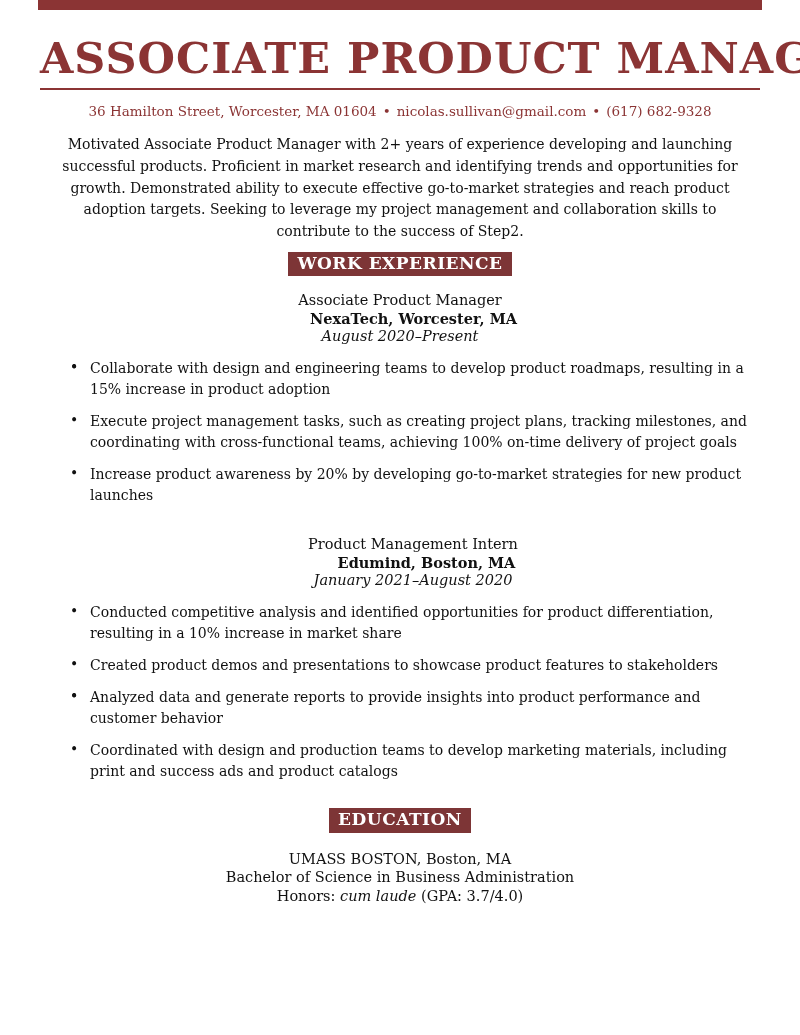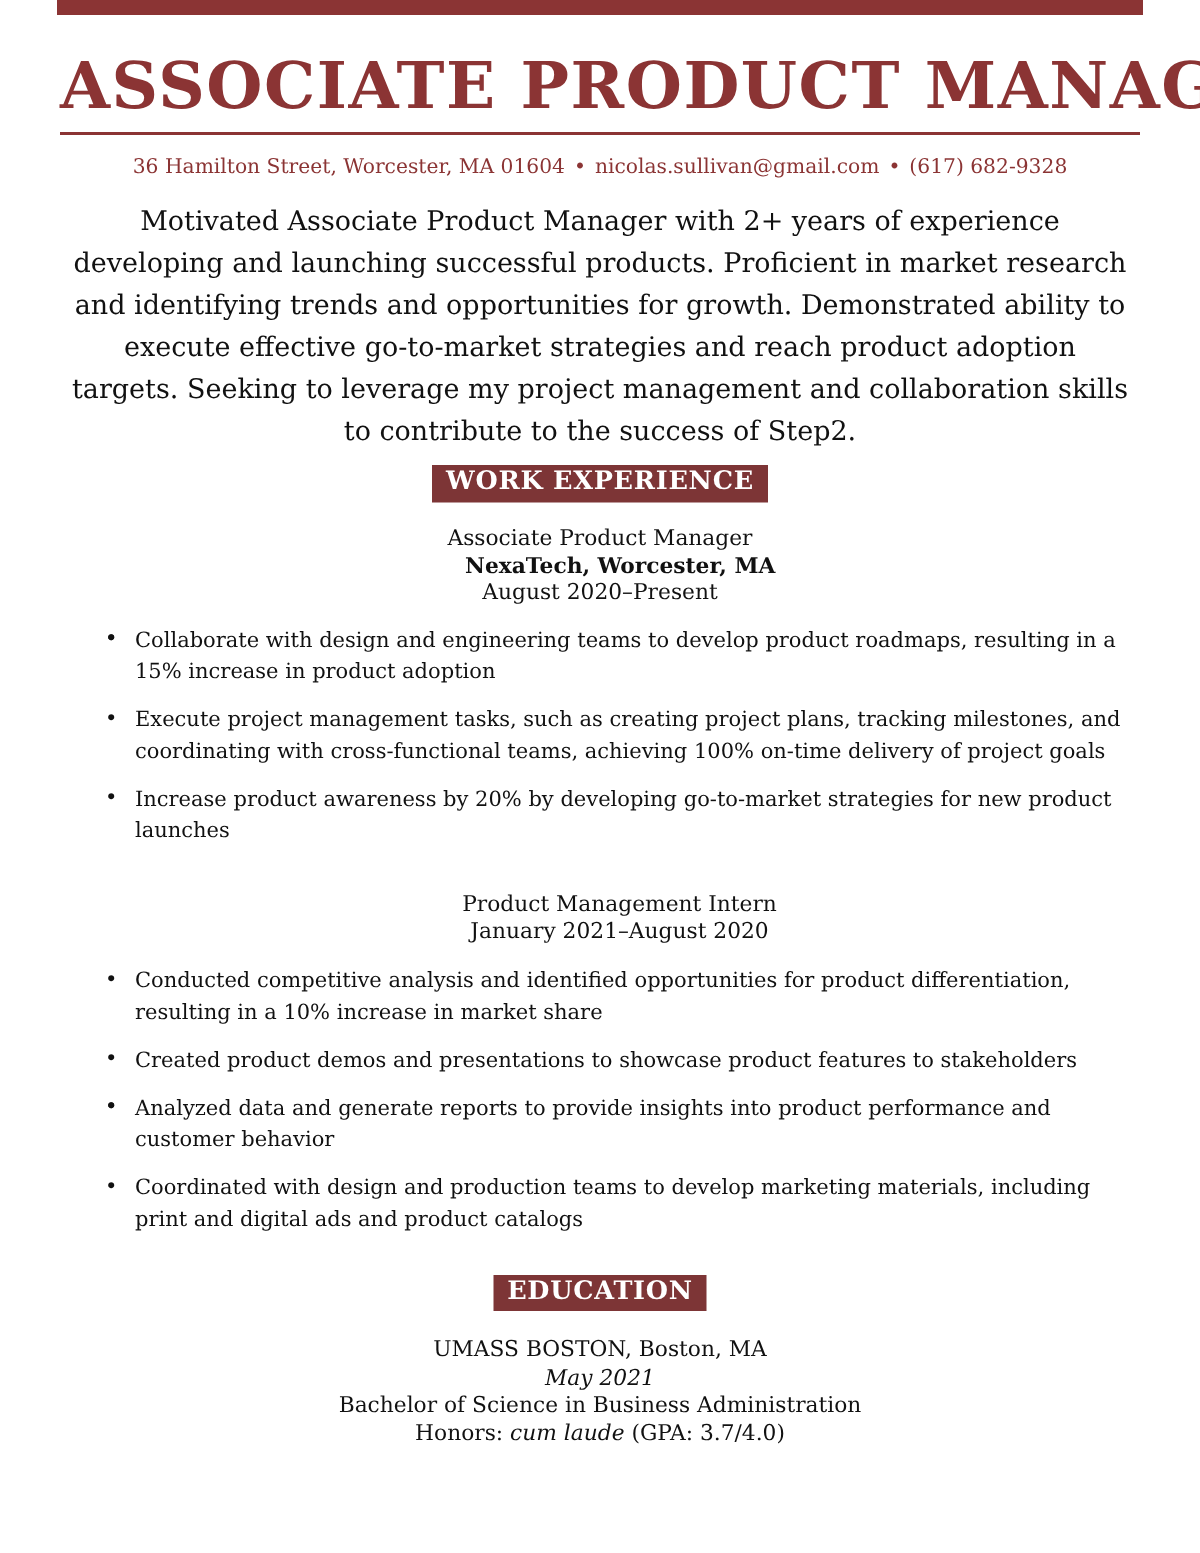--- a/index.html
+++ b/index.html
@@ -15,33 +15,33 @@
     font-size:43px; font-weight:bold; letter-spacing:1px; line-height:1.05;
     white-space:nowrap;
   }
   .rule { margin:7px 40px 0; border-bottom:2px solid var(--accent); }
   .contact {
     margin-top:13px; text-align:center; color:var(--accent);
     font-weight:normal; font-size:13.5px; white-space:nowrap;
   }
   .contact .sep { margin:0 6px; }
   .summary {
-    margin:15px 45px 0; text-align:center; font-size:18px; line-height:1.55;
+    margin:15px 45px 0; text-align:center; font-size:14px; line-height:1.55;
   }
   .badge-row { text-align:center; margin-top:26px; }
   .badge-row.tight { margin-top:9px; }
   .badge {
     display:inline-block; background:var(--badge); color:#ffffff;
     font-weight:bold; font-size:17px; letter-spacing:0.5px;
     padding:2px 9px 4px; line-height:1.1;
   }
   .job-head { margin-top:16px; text-align:center; font-size:14.5px; line-height:1.22; }
   .job-head.second { margin-top:30px;padding-left:26px; }
   .job-company { font-weight:bold;margin-left:27px; }
-  .job-dates { }
+  .job-dates { font-style:italic; }
   ul.bullets { list-style:none; margin:13px 42px 0 68px; padding:0; }
   ul.bullets li {
     position:relative; padding-left:22px; margin-bottom:11px;
     font-size:14px; line-height:1.5;
   }
   ul.bullets .marker { position:absolute; left:2px; top:-1px; }
   .edu { margin-top:17px; text-align:center; font-size:14.5px; line-height:1.27; }
   .edu-school, .edu-degree { font-weight:normal; }
   .edu-date, .italic { font-style:italic; }
 </style>
@@ -71,33 +71,33 @@
 
 <ul class="bullets">
   <li><span class="marker">•</span></li>
   <li><span class="marker">•</span><span>Collaborate with design and engineering teams to develop product roadmaps, resulting in a 15% increase in product adoption</span></li>
   <li><span class="marker">•</span><span>Execute project management tasks, such as creating project plans, tracking milestones, and coordinating with cross-functional teams, achieving 100% on-time delivery of project goals</span></li>
   <li><span class="marker">•</span><span>Increase product awareness by 20% by developing go-to-market strategies for new product launches</span></li>
 </ul>
 
 <div class="job-head second">
   <div class="job-title">Product Management Intern</div>
+  <div class="job-company">Edumind, Boston, MA</div>
   <div class="job-dates">January 2021–August 2020</div>
 </div>
 
 <ul class="bullets">
   <li><span class="marker">•</span><span>Conducted competitive analysis and identified opportunities for product differentiation, resulting in a 10% increase in market share</span></li>
   <li><span class="marker">•</span><span>Created product demos and presentations to showcase product features to stakeholders</span></li>
   <li><span class="marker">•</span></li>
   <li><span class="marker">•</span><span>Analyzed data and generate reports to provide insights into product performance and customer behavior</span></li>
-  <li><span class="marker">•</span><span>Coordinated with design and production teams to develop marketing materials, including print and digital ads and product catalogs</span></li>
+  <li><span class="marker">•</span><span>Coordinated with design and production teams to develop marketing materials, including print and success ads and product catalogs</span></li>
 </ul>
 
 <div class="badge-row">
   <span class="badge">EDUCATION</span>
 </div>
 
 <div class="edu">
   <div class="edu-school">UMASS BOSTON, Boston, MA</div>
-  <div class="edu-date">May 2021</div>
   <div class="edu-degree">Bachelor of Science in Business Administration</div>
   <div class="edu-honors"><span>Honors: </span><span class="italic">cum laude</span><span> (GPA: 3.7/4.0)</span></div>
 </div>
 
 </body></html>

